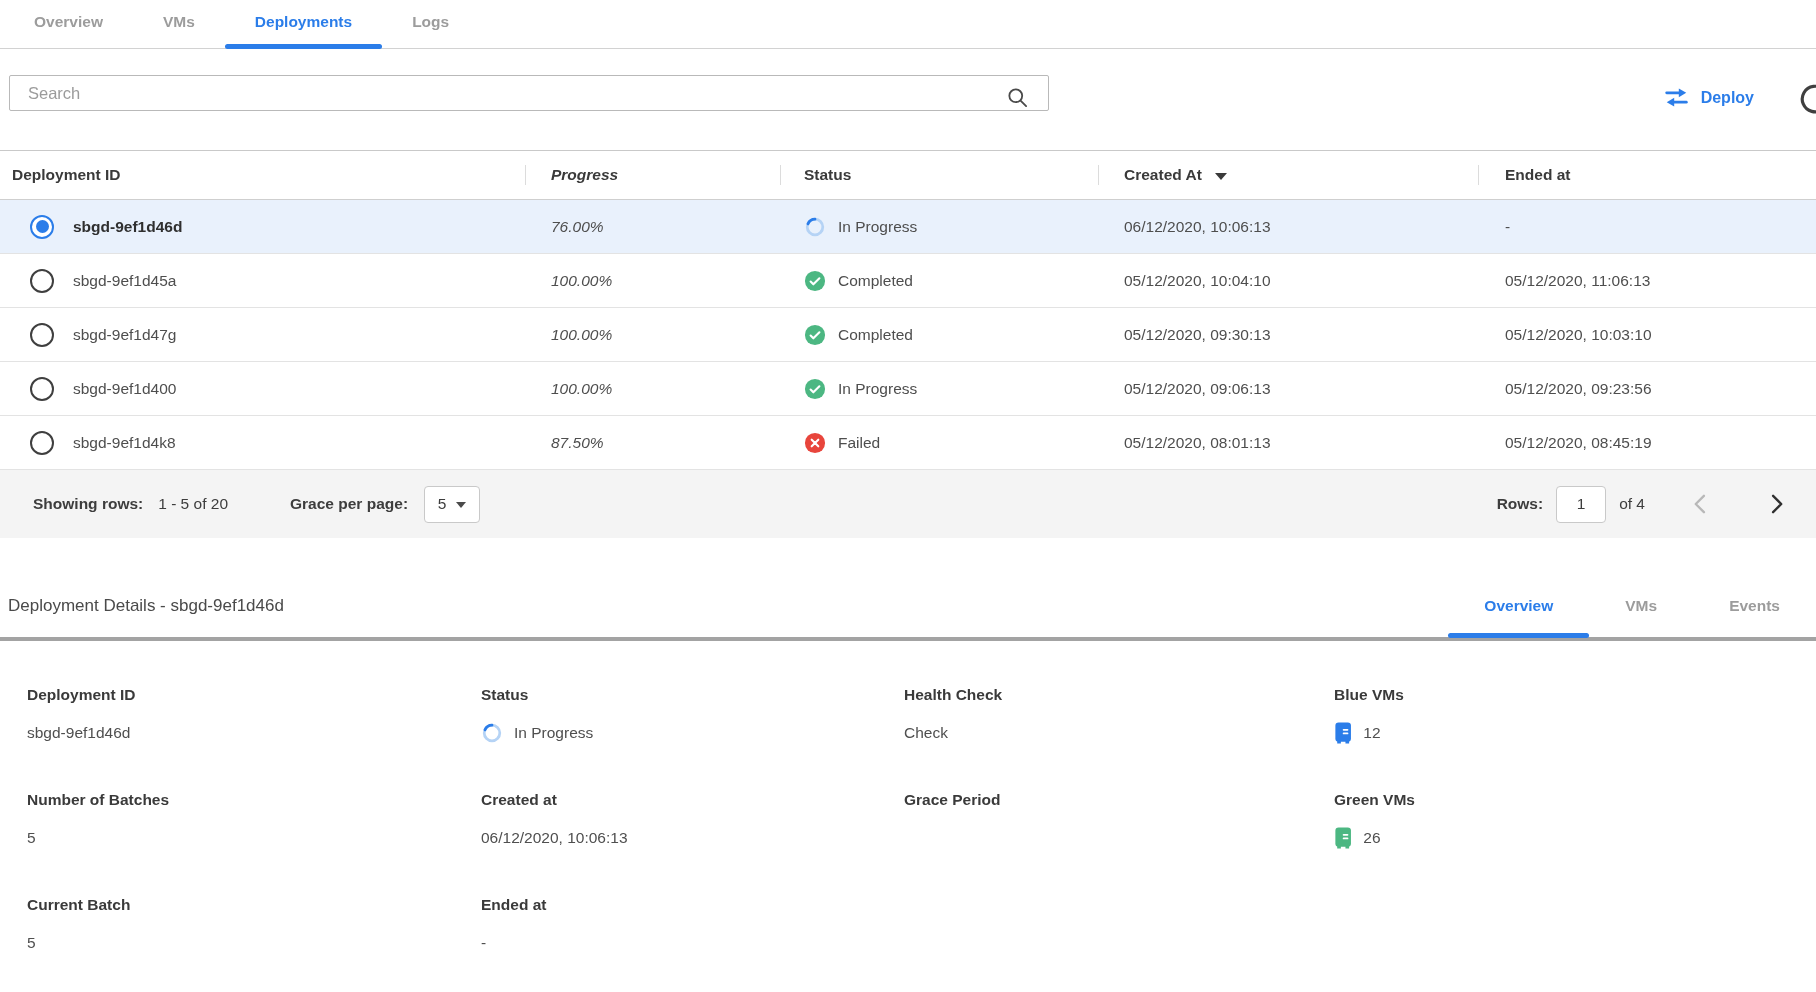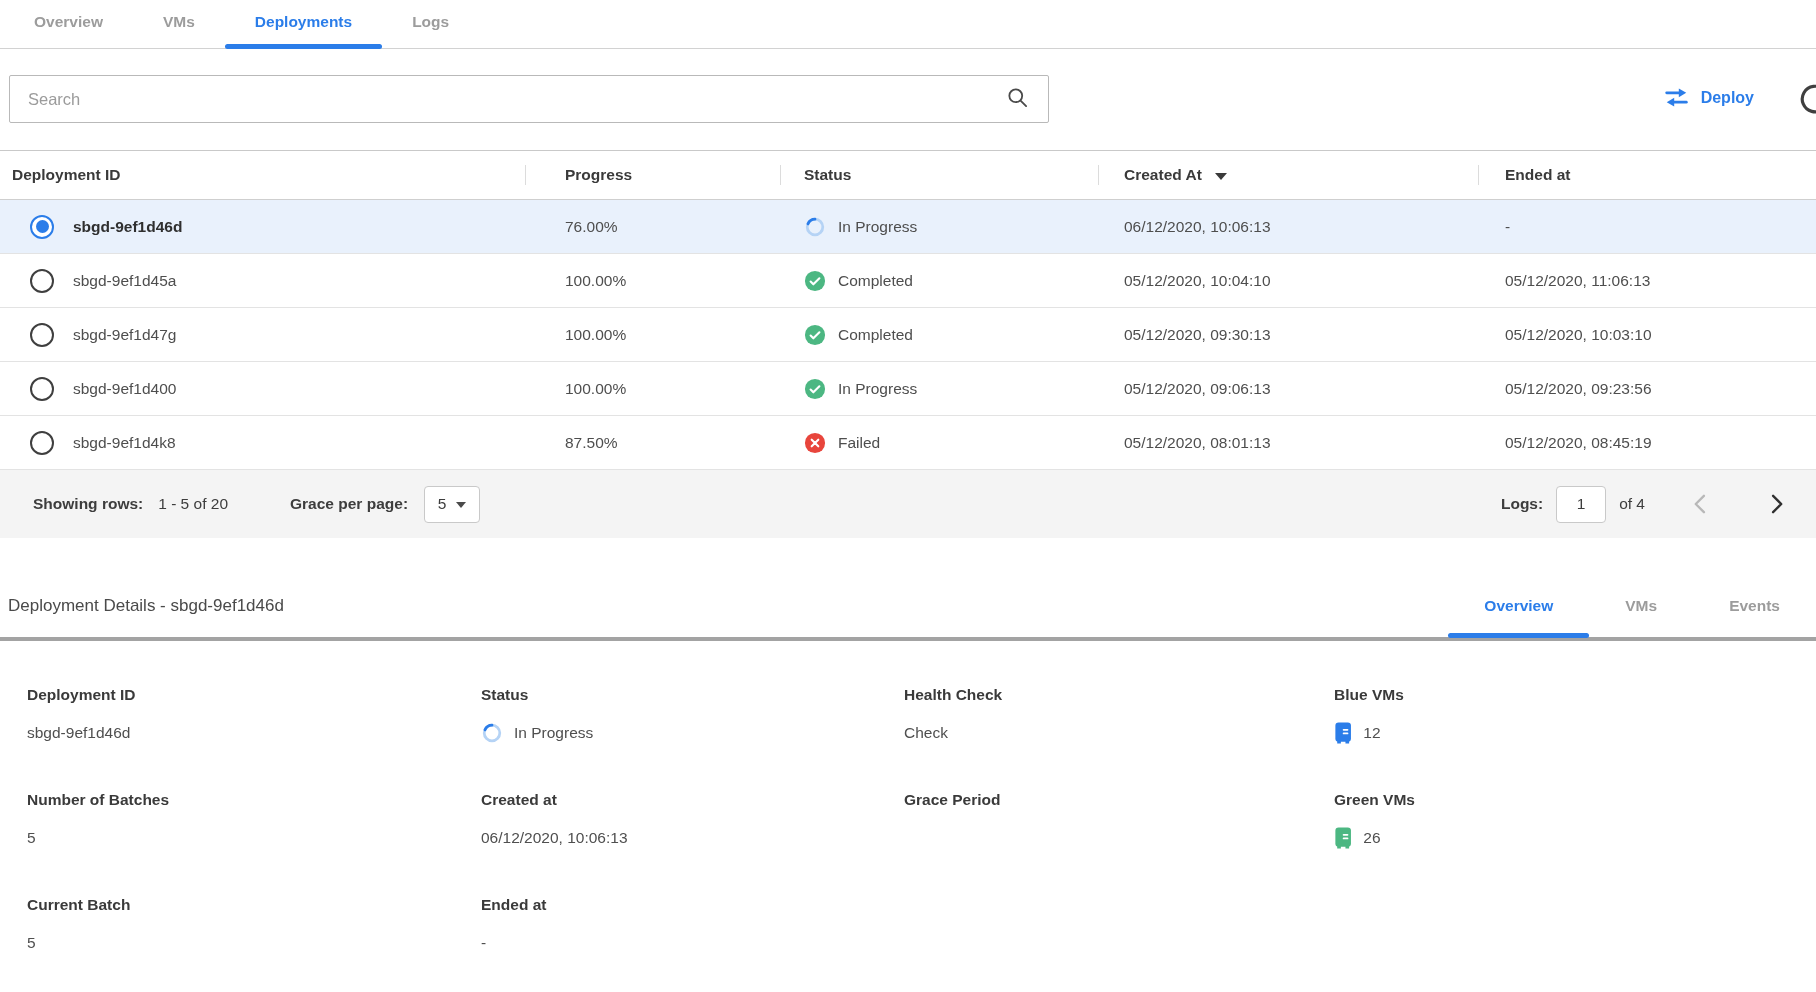--- a/index.html
+++ b/index.html
@@ -10,36 +10,36 @@
   }
 
   
   .tabbar { display:flex; padding-left:4px; height:49px; border-bottom:1px solid #d2d2d2; }
   .tabbar .tab { padding:13px 30px 0; font-size:15.5px; font-weight:700; color:#9c9c9c; position:relative; cursor:pointer; white-space:nowrap; }
   .tabbar .tab.active { color:#2b7de9; }
   .tabbar .tab.active::after { content:""; position:absolute; left:0; right:0; bottom:-1px; height:5px; background:#2b7de9; border-radius:3px; }
 
   
   .toolbar { position:relative; height:101px; }
-  .search-wrap { position:absolute; left:9px; top:26px; width:1040px; height:48px; }
+  .search-wrap { position:absolute; left:9px; top:26px; width:1040px; height:36px; }
   .search-input { width:100%; height:100%; border:1px solid #b9b9b9; border-radius:2px; padding:0 58px 0 18px; font-family:inherit; font-size:16.5px; color:#3c3c3c; outline:none; background:#fff; }
   .search-input::placeholder { color:#9b9b9b; }
   .search-icon { position:absolute; right:20px; top:11px; width:23px; height:23px; cursor:pointer; }
   .search-icon svg { width:100%; height:100%; display:block; }
   .deploy-btn { position:absolute; right:62px; top:36px; display:flex; align-items:center; gap:11px; color:#2b7de9; font-size:16px; font-weight:700; cursor:pointer; }
   .deploy-btn svg { width:27px; height:25px; display:block; }
   .refresh-btn { position:absolute; right:-17px; top:32px; width:36px; height:36px; cursor:pointer; }
   .refresh-btn svg { width:100%; height:100%; display:block; }
 
   
   .thead { display:flex; height:50px; align-items:center; border-top:1px solid #c9c9c9; border-bottom:1px solid #cfcfcf; font-size:15.5px; font-weight:700; color:#3a3a3a; }
   .hcell { position:relative; height:100%; display:flex; align-items:center; }
   .hcell:not(:first-child)::before { content:""; position:absolute; left:0; top:14px; bottom:14px; width:1px; background:#dcdcdc; }
   .c-id      { width:525px; flex:none; }
-  .c-progress{ width:255px; flex:none; padding-left:40px; }
+  .c-progress{ width:255px; flex:none; padding-left:26px;font-style:italic; }
   .c-status  { width:318px; flex:none; padding-left:24px; }
   .c-created { width:380px; flex:none; padding-left:26px; }
   .c-ended   { width:338px; flex:none; padding-left:27px; }
   .hcell.c-id { padding-left:12px; }
   .sort-caret { width:0; height:0; border-left:6px solid transparent; border-right:6px solid transparent; border-top:7px solid #3a3a3a; margin-left:13px; margin-top:2px; }
 
   .trow { display:flex; height:54px; align-items:center; border-bottom:1px solid #e3e3e3; font-size:15.5px; color:#4e4e4e; cursor:pointer; background:#fff; }
   .trow.selected { background:#e9f1fc; }
   .trow .c-id { padding-left:30px; display:flex; align-items:center; gap:19px; }
   .trow.selected .id-text { font-weight:700; color:#2f2f2f; }
@@ -236,21 +236,21 @@
 
 <div class="tfooter">
   <span class="bold">Showing rows:</span>
   <span class="showing-value">1 - 5 of 20</span>
   <span class="bold rpp-label">Grace per page:</span>
   <span class="rpp-select">
     <span>5</span>
     <span class="caret-down"></span>
   </span>
   <span class="pager">
-    <span class="bold">Logs:</span>
+    <span class="bold">Rows:</span>
     <input class="page-input" type="text" value="1" style="">
     <span class="page-total">of 4</span>
     <span class="chev chev-prev">
       <svg viewBox="0 0 24 24" fill="none" stroke="#b8b8b8" stroke-width="2" stroke-linecap="round" stroke-linejoin="round">
         <polyline points="14.5,5 7.5,12 14.5,19"></polyline>
       </svg>
     </span>
     <span class="chev chev-next">
       <svg viewBox="0 0 24 24" fill="none" stroke="#2f2f2f" stroke-width="2" stroke-linecap="round" stroke-linejoin="round">
         <polyline points="9.5,5 16.5,12 9.5,19"></polyline>

